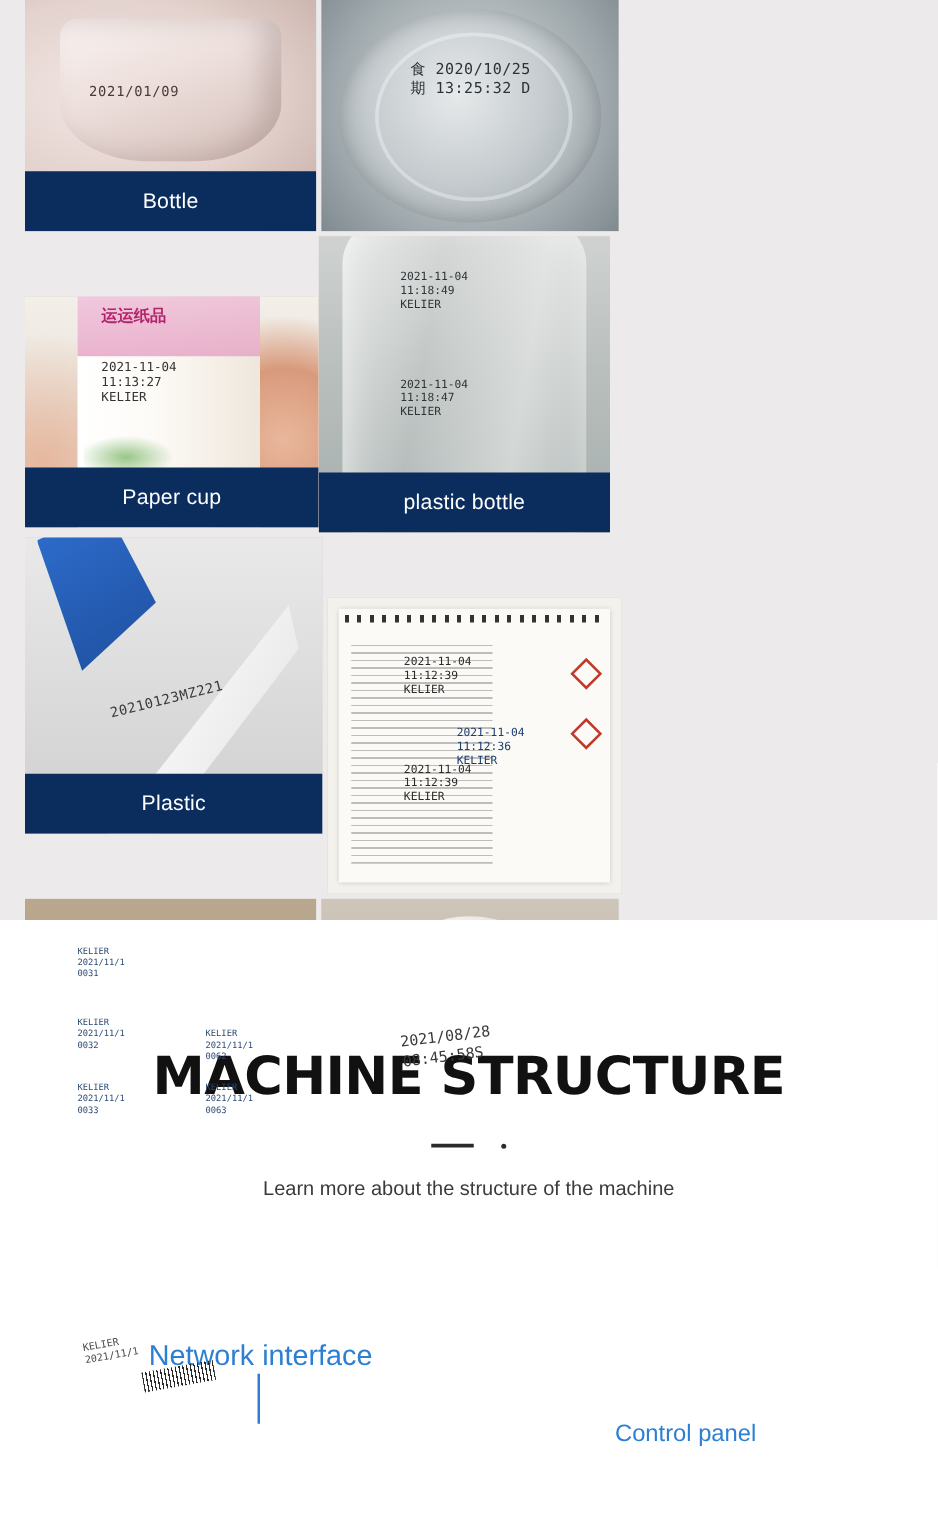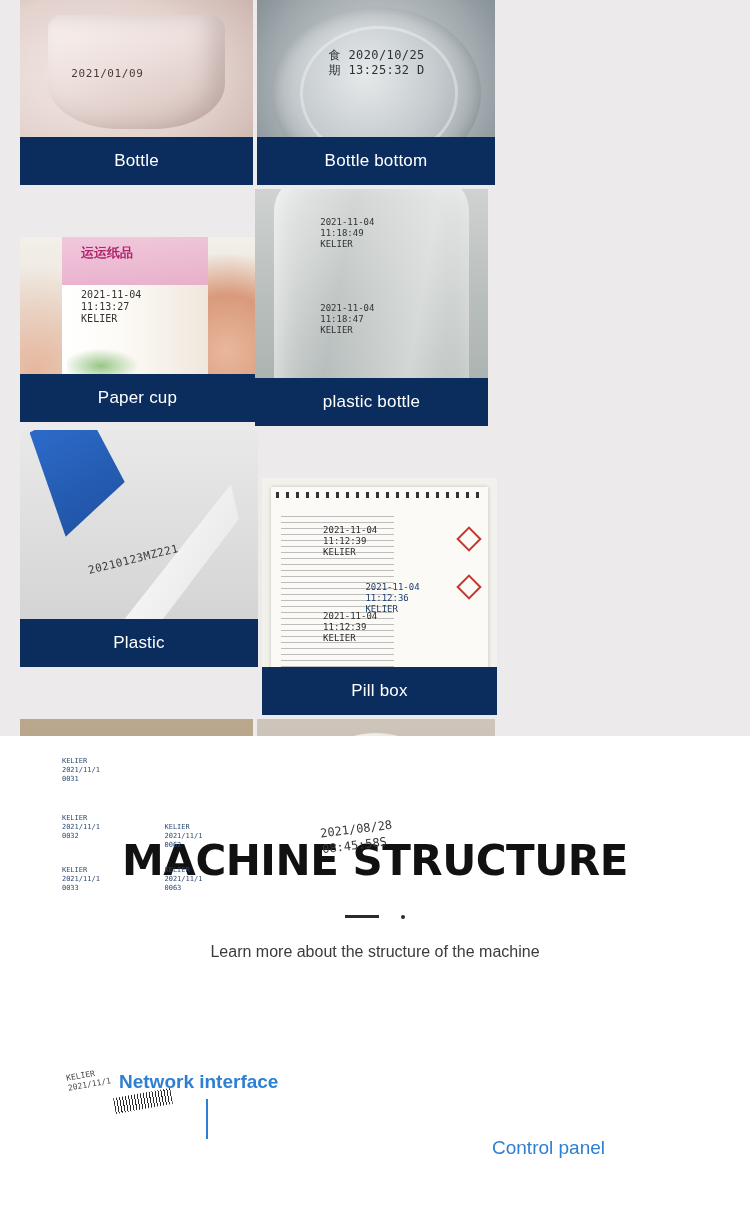--- a/index.html
+++ b/index.html
@@ -386,24 +386,23 @@
 
   .diagram {
     position: relative;
     margin-top: 110px;
     height: 120px;
   }
   .label-net {
     position: absolute;
     left: 119px;
     top: 0;
-    font-size: 19px;
+    font-size: 23px;
     color: #2d7fd3;
     white-space: nowrap;
-    font-weight: bold;
   }
   .leader-net {
     position: absolute;
     left: 206px;
     top: 28px;
     width: 2px;
     height: 40px;
     background: #2d7fd3;
   }
   .label-ctrl {
@@ -430,21 +429,20 @@
           <span class="code">2021/01/09</span>
         </div>
         <div class="caption">Bottle</div>
       </div>
 
       <div class="tile wide2 row1">
         <div class="photo ph-can">
           <span class="code" style="white-space:pre-line;">食 2020/10/25
 期 13:25:32 D</span>
         </div>
-        <div class="caption">Bottle bottom</div>
       </div>
 
       <div class="tile wide3 row1">
         <div class="photo ph-cup">
           <div class="cupbody"></div>
           <div class="band"></div>
           <div class="leaf"></div>
           <span class="cn">运运纸品</span>
           <span class="code" style="white-space:pre-line;">2021-11-04
 11:13:27
@@ -484,21 +482,20 @@
           <span class="code p1" style="white-space:pre-line;">2021-11-04
 11:12:39
 KELIER</span>
           <span class="code p2" style="white-space:pre-line;">2021-11-04
 11:12:36
 KELIER</span>
           <span class="code p3" style="white-space:pre-line;">2021-11-04
 11:12:39
 KELIER</span>
         </div>
-        <div class="caption">Pill box</div>
       </div>
 
       <div class="tile wide1 row3">
         <div class="photo ph-carton">
           <span class="code k1" style="white-space:pre-line;">KELIER
 2021/11/1
 0031</span>
           <span class="code k2" style="white-space:pre-line;">KELIER
 2021/11/1
 0032</span>

